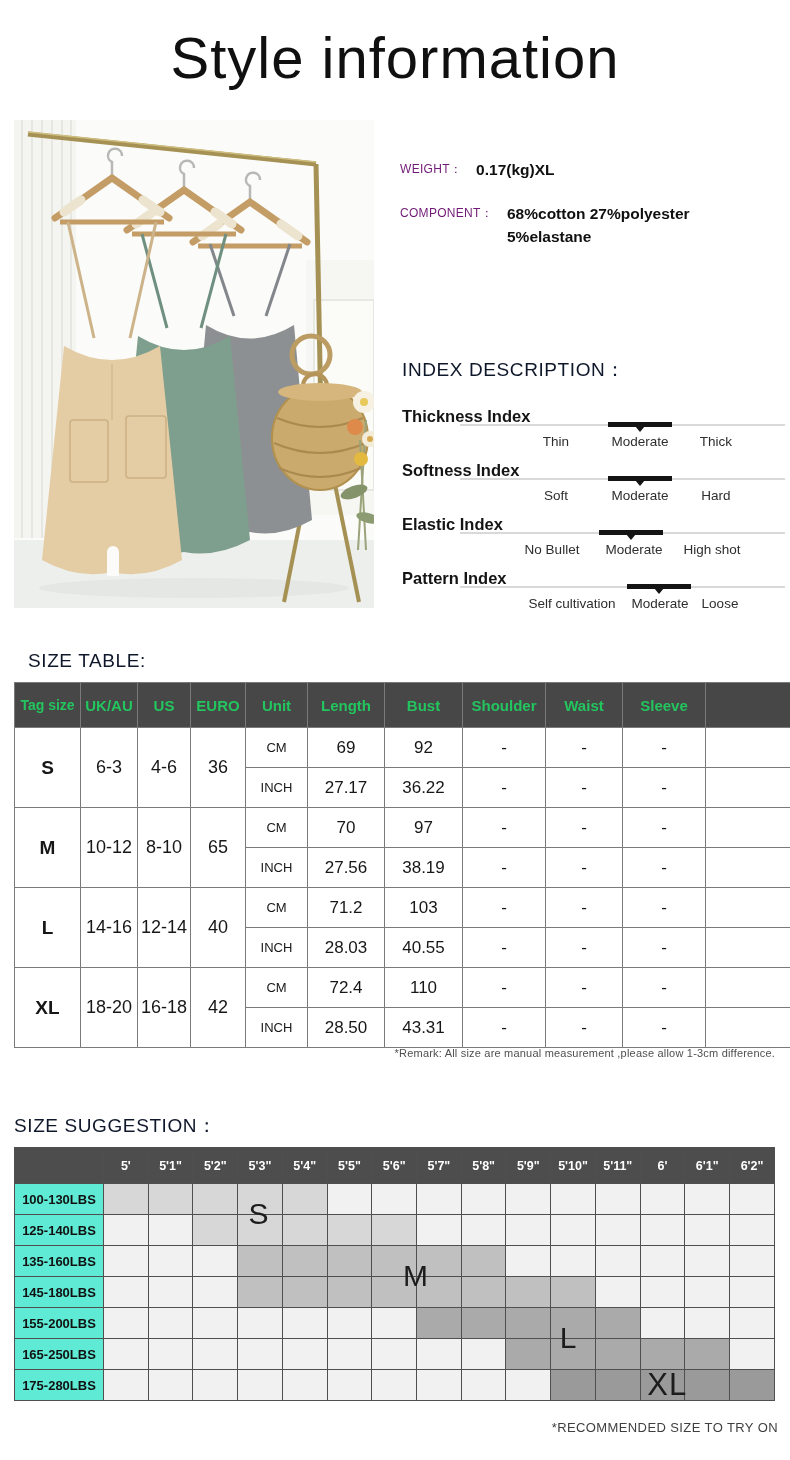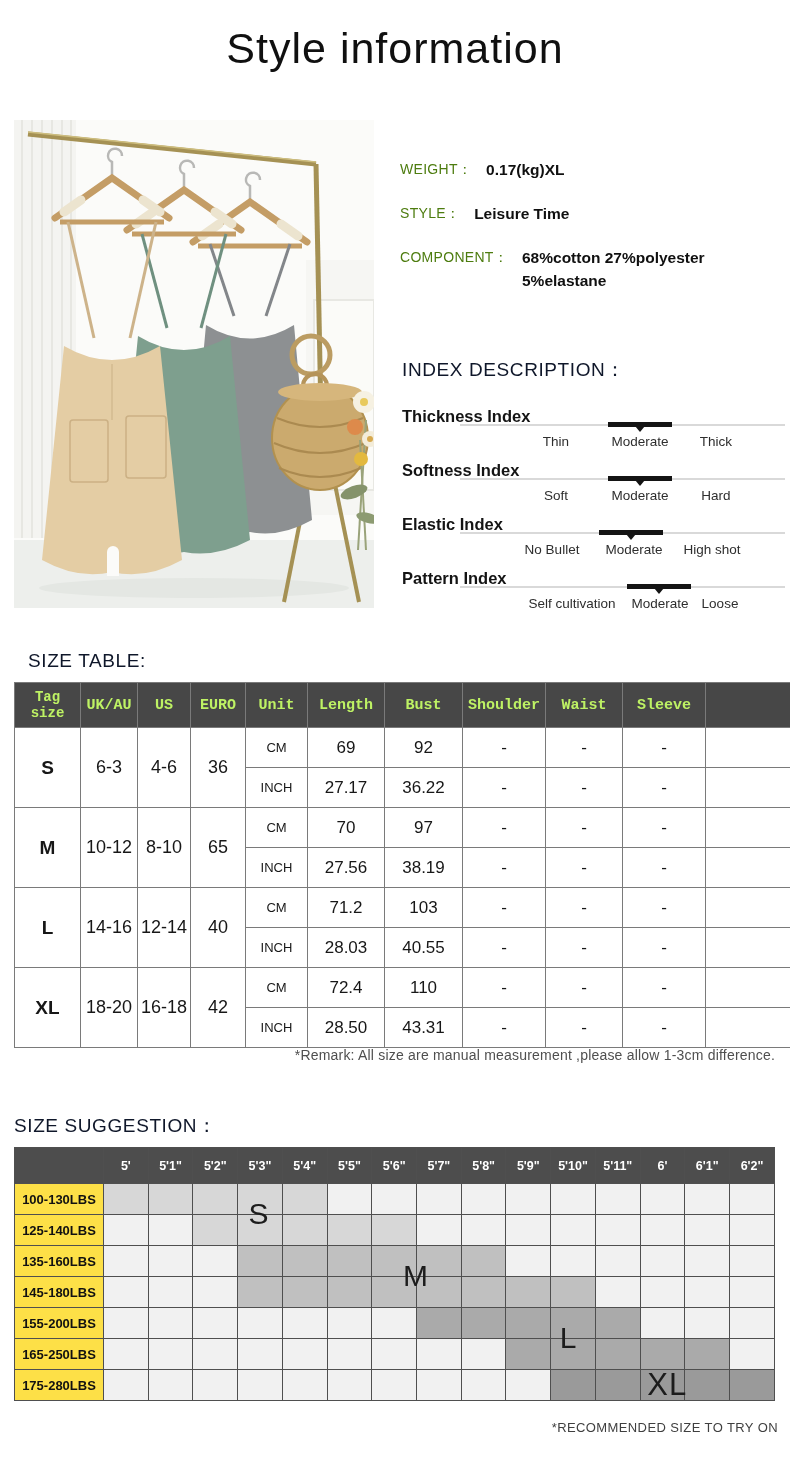--- a/index.html
+++ b/index.html
@@ -3,29 +3,29 @@
 <meta charset="utf-8">
 <style>
   html,body{margin:0;padding:0;}
   body{
     width:790px;height:1460px;position:relative;background:#ffffff;
     font-family:"Liberation Sans",sans-serif;color:#171717;overflow:hidden;
   }
   
   .page-title{
     position:absolute;top:24px;left:0;width:790px;text-align:center;
-    font-size:43px;font-weight:500;letter-spacing:1px;color:#101010;
+    font-size:58px;font-weight:500;letter-spacing:1px;color:#101010;
   }
   
   .photo-wrap{position:absolute;left:14px;top:120px;width:360px;height:488px;}
   .photo-wrap svg{display:block;}
   
   .specs{position:absolute;left:400px;top:160px;width:385px;}
   .spec-row{display:flex;margin-bottom:23px;line-height:19px;}
-  .spec-label{color:#4d7c0f;font-size:14px;flex:none;letter-spacing:.3px;}
+  .spec-label{color:#701a75;font-size:12px;flex:none;letter-spacing:.3px;}
   .spec-value{color:#101010;font-size:15.5px;font-weight:bold;margin-left:14px;white-space:pre-line;line-height:23px;margin-top:-2px;}
   
   .index-desc{position:absolute;left:402px;top:357px;width:386px;}
   .sec-label{color:#0f172a;font-size:19px;letter-spacing:.6px;}
   .idx-rows{margin-top:22px;}
   .idx-row{position:relative;height:54px;}
   .idx-name{position:absolute;left:0;top:2px;font-size:16.5px;font-weight:bold;color:#141414;}
   .idx-track{position:absolute;left:58px;top:9px;width:325px;height:54px;}
   .track-line{position:absolute;left:0;top:10px;width:325px;height:2px;background:#d9d9d9;}
   .track-seg{position:absolute;top:8px;height:5px;width:64px;left:148px;background:#141414;}
@@ -35,36 +35,36 @@
   .row-pattern .track-seg{left:167px;}
   .tl{position:absolute;top:20px;transform:translateX(-50%);white-space:nowrap;font-size:13.5px;color:#2e2e2e;}
   .lb1{left:96px;} .lb2{left:180px;} .lb3{left:256px;}
   .row-elastic .lb1{left:92px;} .row-elastic .lb2{left:174px;} .row-elastic .lb3{left:252px;}
   .row-pattern .lb1{left:112px;} .row-pattern .lb2{left:200px;} .row-pattern .lb3{left:260px;}
   
   .size-table-label{position:absolute;left:28px;top:650px;}
   table{border-collapse:collapse;}
   .size-table{position:absolute;left:14px;top:682px;width:776px;table-layout:fixed;}
   .size-table th,.size-table td{border:1px solid #7a7a7a;text-align:center;padding:0;}
-  .size-table thead th{background:#474747;color:#bef264;font-size:15px;font-weight:bold;height:44px;font-family:Liberation Mono, monospace;}
+  .size-table thead th{background:#474747;color:#22c55e;font-size:15px;font-weight:bold;height:44px;}
   .size-table thead th.c-tag{font-size:14px;}
   .size-table tbody td{height:39px;background:#ffffff;font-size:17px;color:#171717;}
   .size-table td.tag{font-size:19px;font-weight:bold;}
   .size-table td.grp{font-size:18px;}
   .size-table td.unit{font-size:13px;}
   
-  .remark{position:absolute;top:1047px;right:15px;font-size:14px;color:#4f4f4f;letter-spacing:.2px;}
+  .remark{position:absolute;top:1047px;right:15px;font-size:11px;color:#4f4f4f;letter-spacing:.2px;}
   
   .size-sugg-label{position:absolute;left:14px;top:1113px;}
   .grid-wrap{position:absolute;left:14px;top:1147px;width:761px;}
   .size-grid{width:761px;table-layout:fixed;}
   .size-grid th,.size-grid td{border:1px solid #4f4f4f;text-align:center;padding:0;}
   .size-grid thead th{background:#4d4d4d;color:#fff;font-size:12.5px;font-weight:600;height:35px;}
   .size-grid th.wlab{width:88px;}
-  .size-grid tbody th.wlab{background:#fde047;color:#111;font-size:13px;font-weight:bold;height:30px;margin-left:20px;}
+  .size-grid tbody th.wlab{background:#5eead4;color:#111;font-size:13px;font-weight:bold;height:30px;margin-left:20px;}
   .size-grid tbody td{background:#f1f1f1;height:30px;}
   .size-grid td.z-S{background:#d7d7d7;}
   .size-grid td.z-M{background:#c0c0c0;}
   .size-grid td.z-L{background:#aaaaaa;}
   .size-grid td.z-XL{background:#9a9a9a;}
   .zone-letter{position:absolute;transform:translate(-50%,-50%);font-size:30px;color:#1c1c1c;letter-spacing:1px;}
   .zone-letter.xl{font-size:31px;}
   
   .recommend{position:absolute;top:1420px;right:12px;font-size:13px;color:#3f3f3f;letter-spacing:.4px;}
 </style>
@@ -165,24 +165,20 @@
         <circle cx="356" cy="319" r="3" fill="#d7a94e"></circle>
     <circle cx="347" cy="339" r="7" fill="#e3b93f"></circle>
   </g>
 </svg>
 </div>
 
 <div class="specs">
   <div class="spec-row">
     <span class="spec-label">WEIGHT：</span>
     <span class="spec-value">0.17(kg)XL</span>
-  </div>
-  <div class="spec-row">
-    <span class="spec-label">STYLE：</span>
-    <span class="spec-value">Leisure Time</span>
   </div>
   <div class="spec-row">
     <span class="spec-label">COMPONENT：</span>
     <span class="spec-value">68%cotton 27%polyester
 5%elastane</span>
   </div>
 </div>
 
 <div class="index-desc">
   <div class="sec-label">INDEX DESCRIPTION：</div>

